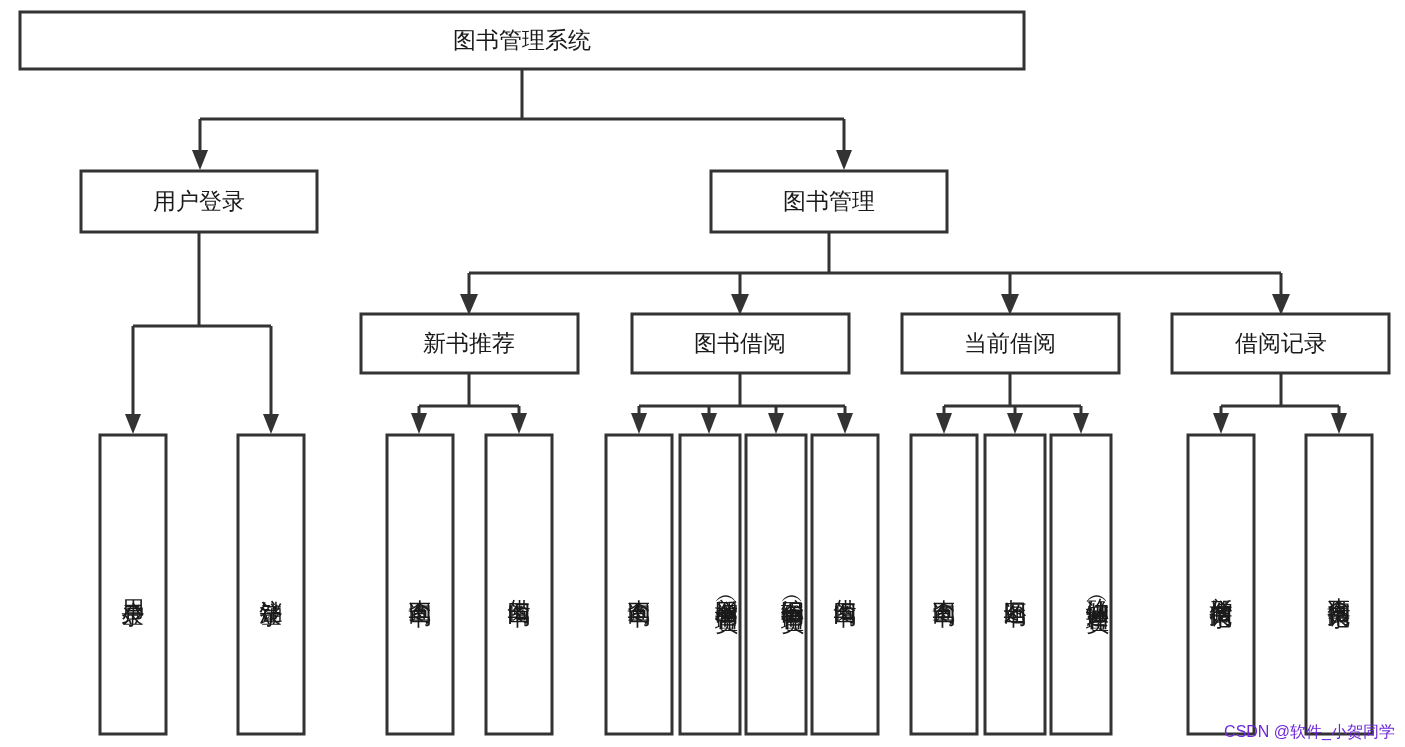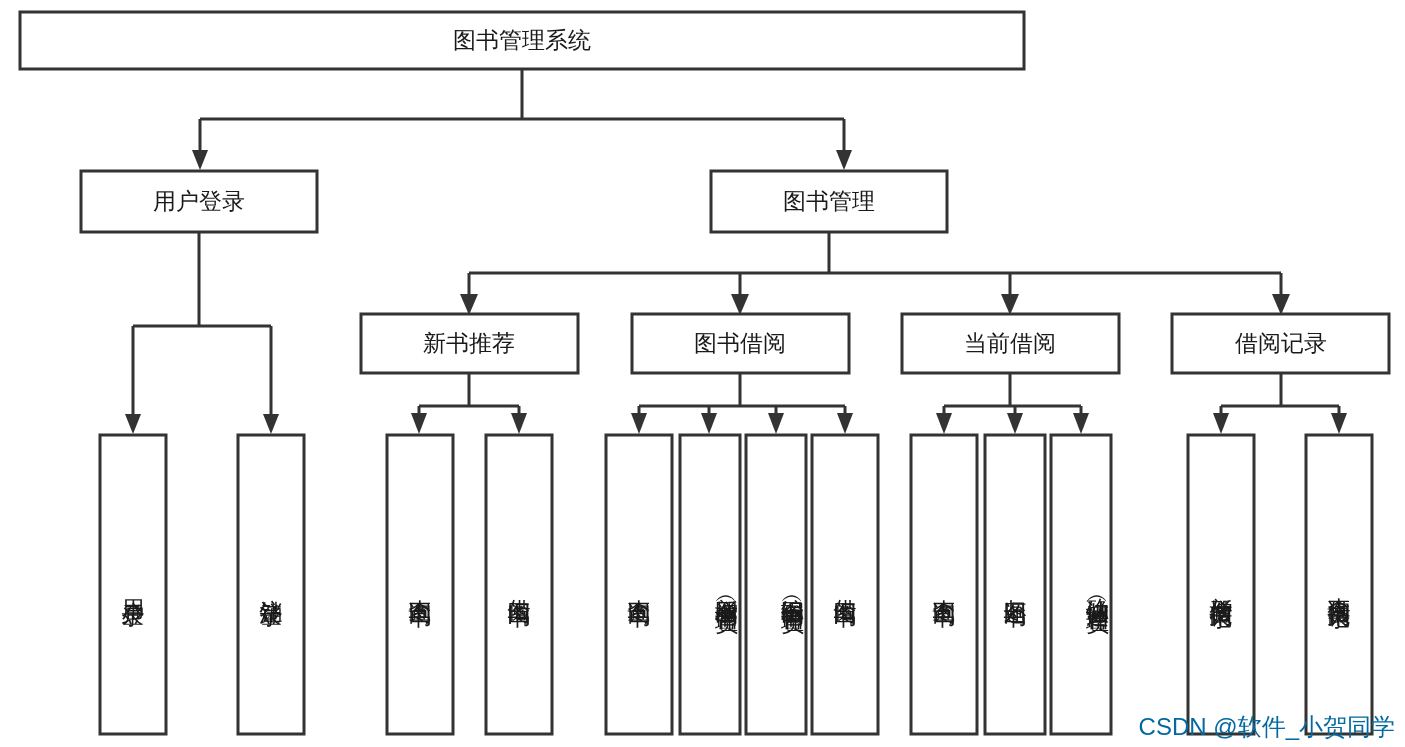--- a/index.html
+++ b/index.html
@@ -59,22 +59,22 @@
     align-items: center;
     justify-content: center;
     white-space: nowrap;
     pointer-events: none;
   }
   .watermark {
     position: absolute;
     right: 10px;
     bottom: 4px;
     font-family: "Liberation Sans", "DejaVu Sans", sans-serif;
-    font-size: 24px;
-    color: #0369a1;
+    font-size: 16px;
+    color: #6d28d9;
     white-space: nowrap;
   }
 </style>
 </head>
 <body>
 
 <div id="diagram-root">
 
   <svg id="flow-svg" viewBox="0 0 1405 747">
 

